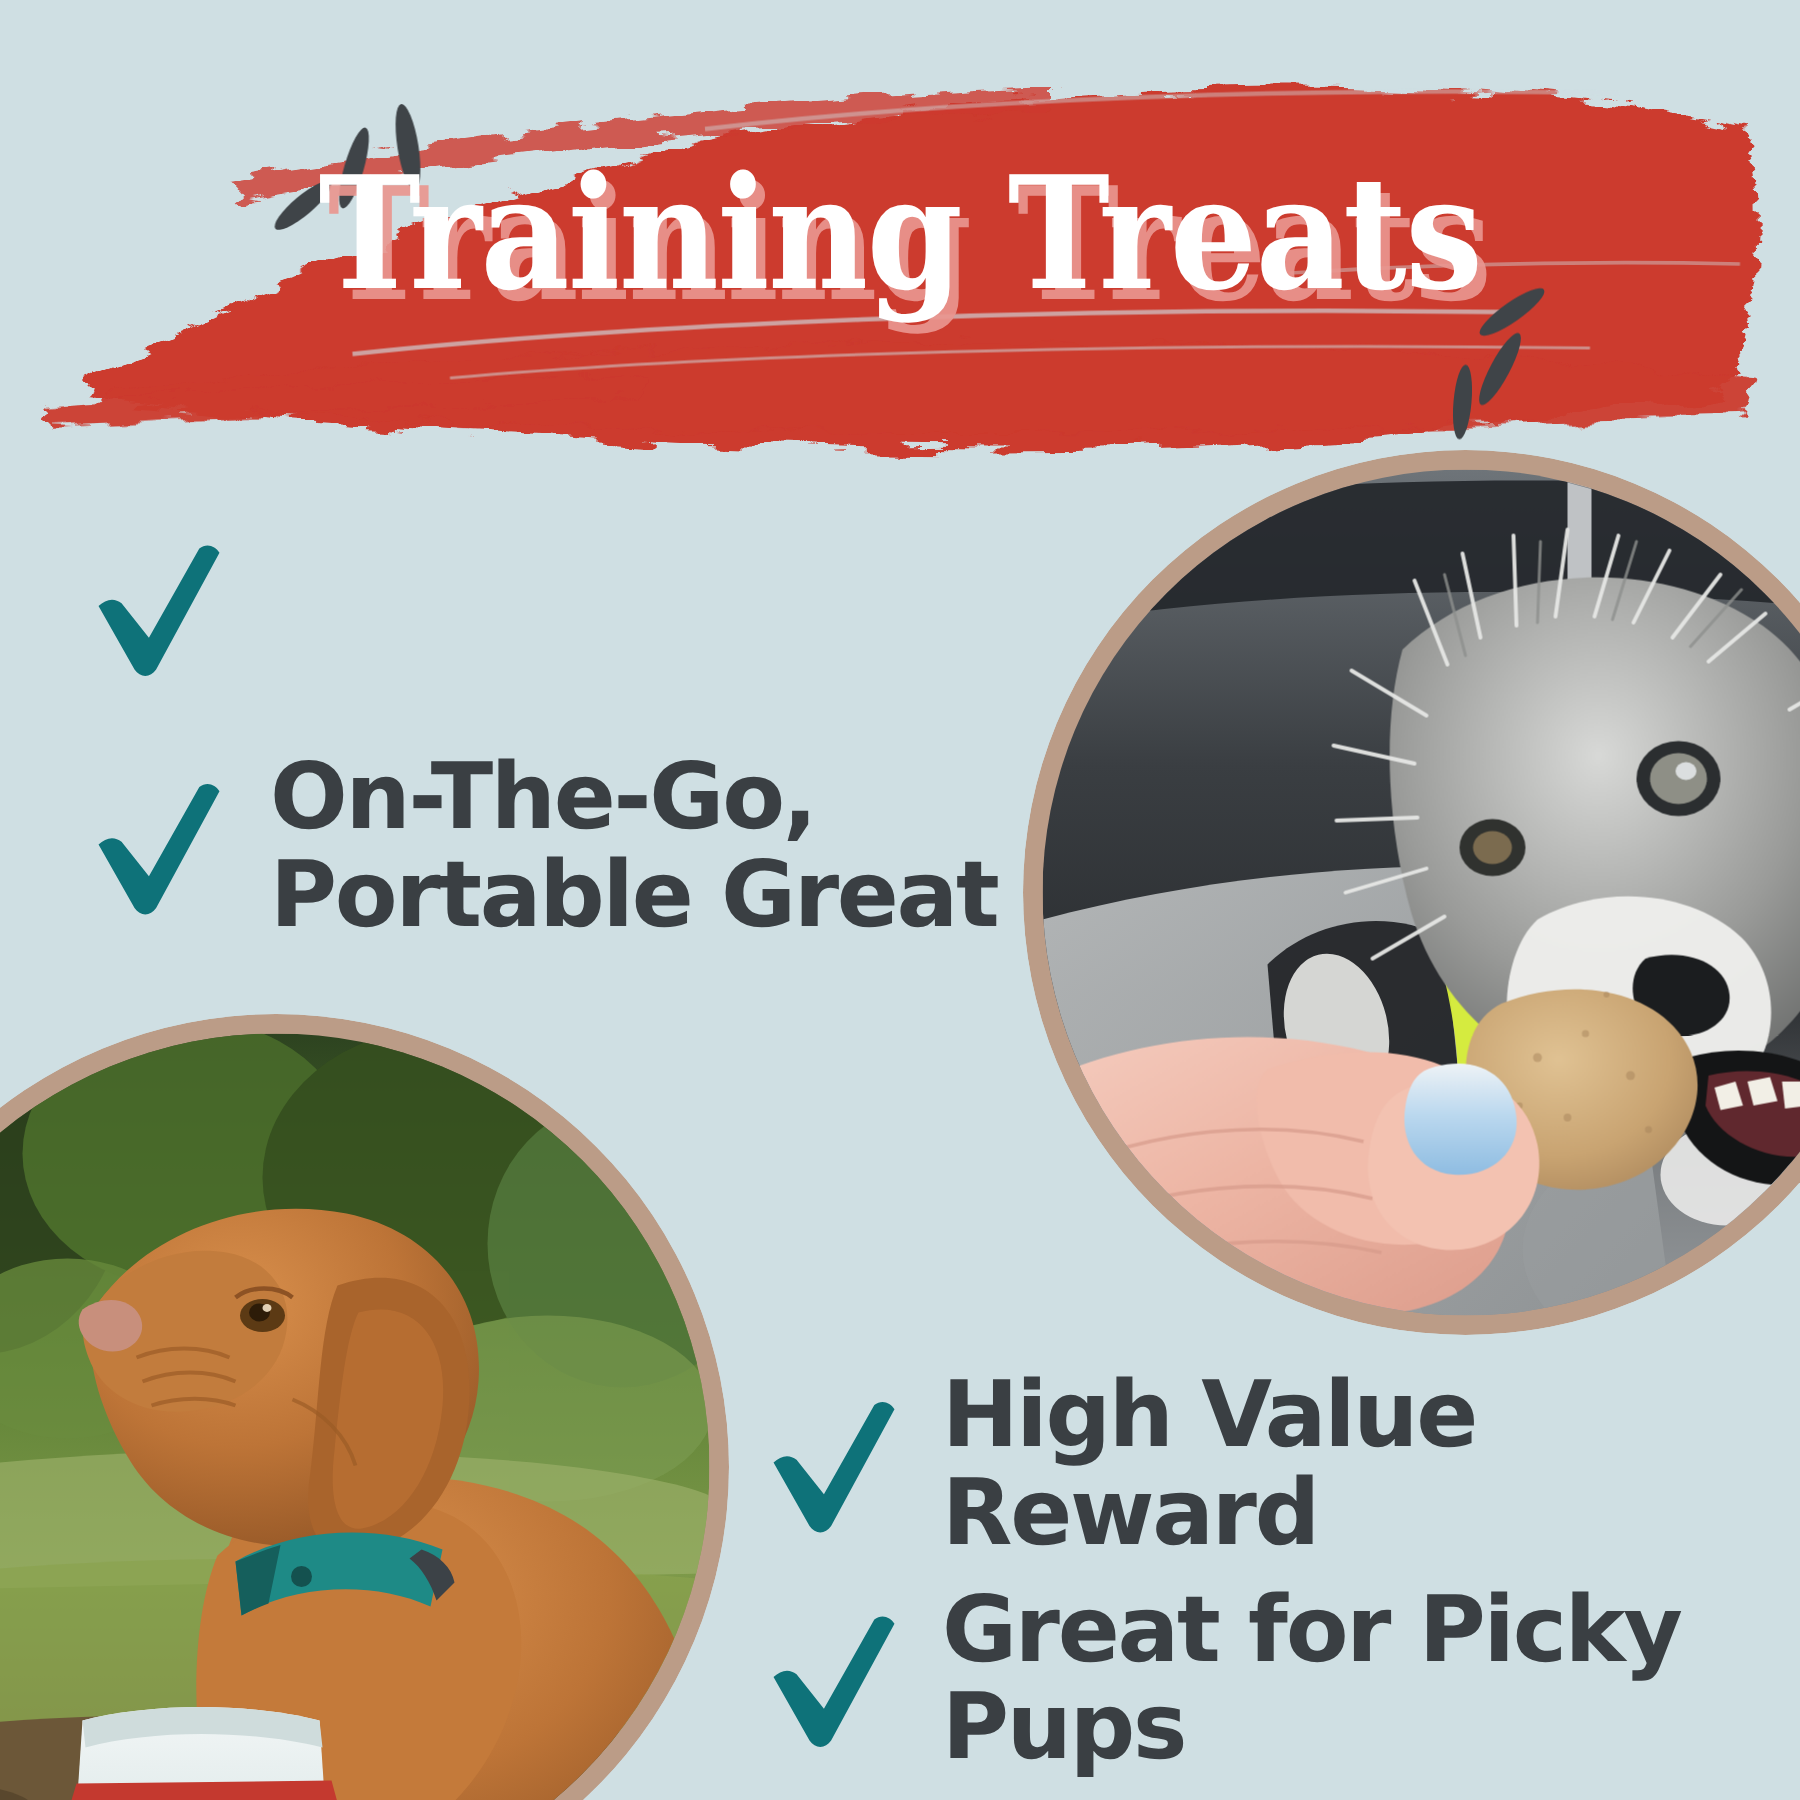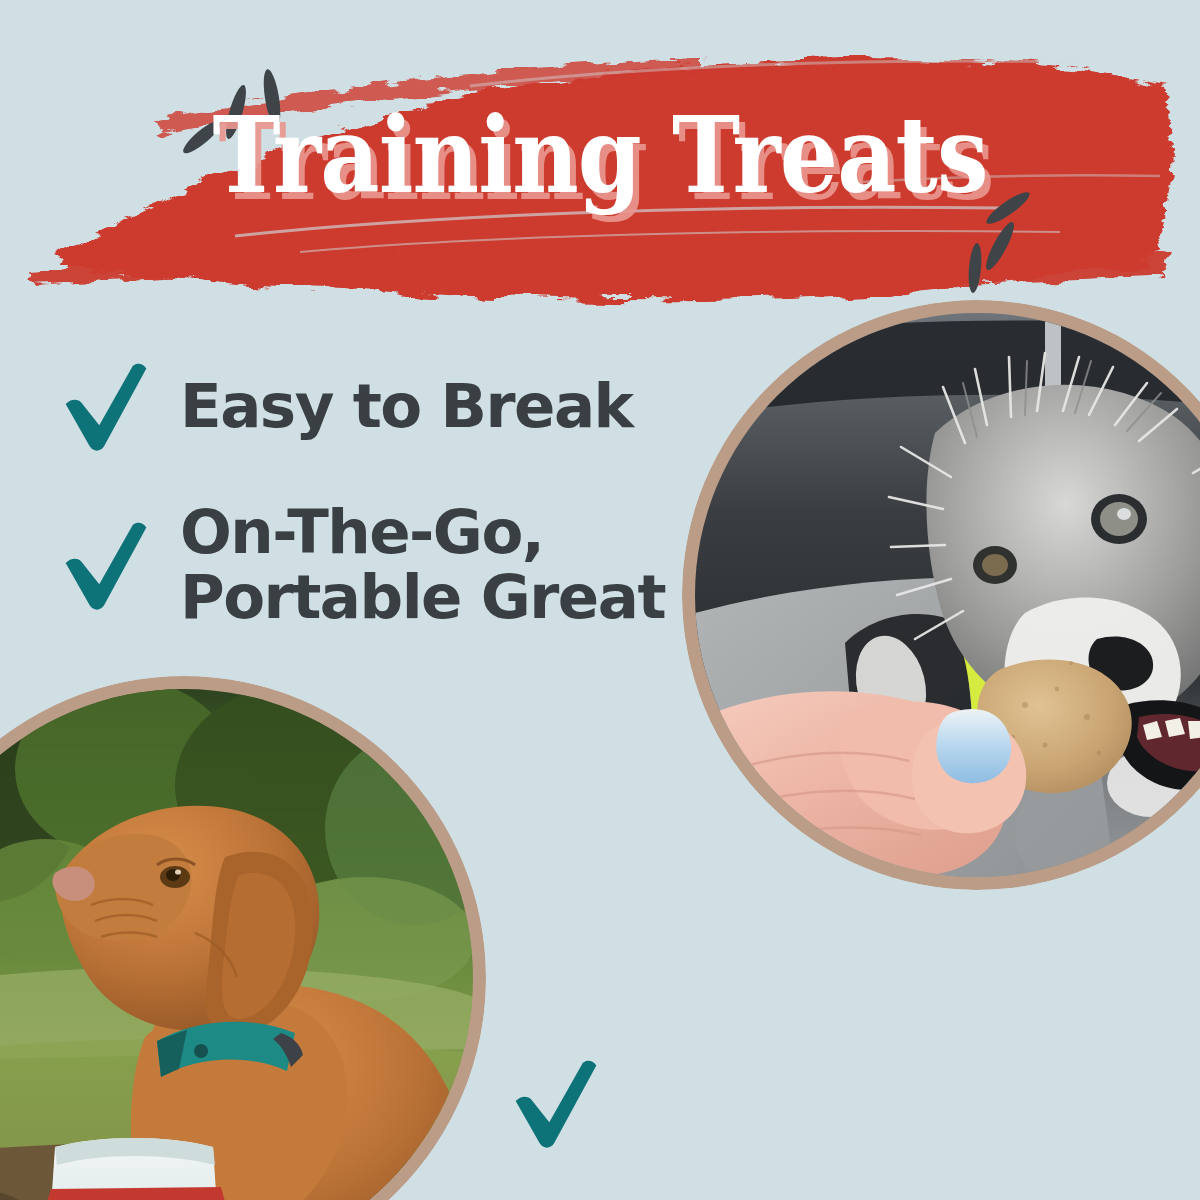--- a/index.html
+++ b/index.html
@@ -369,31 +369,37 @@
           <text x="241" y="566" text-anchor="middle" font-family="DejaVu Serif, serif" font-style="italic" font-weight="700" font-size="24" fill="#3f7fa8">Fish Chips</text>
         </g>
       </svg>
     </div>
   </div>
 
   <div class="bullet" id="bullet-easy">
     <svg class="check" viewBox="0 0 100 100" aria-hidden="true">
       <path d="M8,48 C13,43 19,42 24,46 L43,70 L78,8 C83,4 89,6 92,11 L48,92 C44,98 37,98 33,92 Z" fill="#0e7279"></path>
     </svg>
-    <div class="bullet-text">Easy to Break</div>
   </div>
 
   <div class="bullet" id="bullet-onthego">
     <svg class="check" viewBox="0 0 100 100" aria-hidden="true">
       <path d="M8,48 C13,43 19,42 24,46 L43,70 L78,8 C83,4 89,6 92,11 L48,92 C44,98 37,98 33,92 Z" fill="#0e7279"></path>
     </svg>
     <div class="bullet-text">On-The-Go,
 Portable Great</div>
   </div>
 
+  <div class="bullet" id="bullet-high">
+    <svg class="check" viewBox="0 0 100 100" aria-hidden="true">
+      <path d="M8,48 C13,43 19,42 24,46 L43,70 L78,8 C83,4 89,6 92,11 L48,92 C44,98 37,98 33,92 Z" fill="#0e7279"></path>
+    </svg>
+    <div class="bullet-text">High Value Reward</div>
+  </div>
 
   <div class="bullet" id="bullet-picky">
     <svg class="check" viewBox="0 0 100 100" aria-hidden="true">
       <path d="M8,48 C13,43 19,42 24,46 L43,70 L78,8 C83,4 89,6 92,11 L48,92 C44,98 37,98 33,92 Z" fill="#0e7279"></path>
     </svg>
+    <div class="bullet-text">Great for Picky Pups</div>
   </div>
 
 </div>
 
 </body></html>

